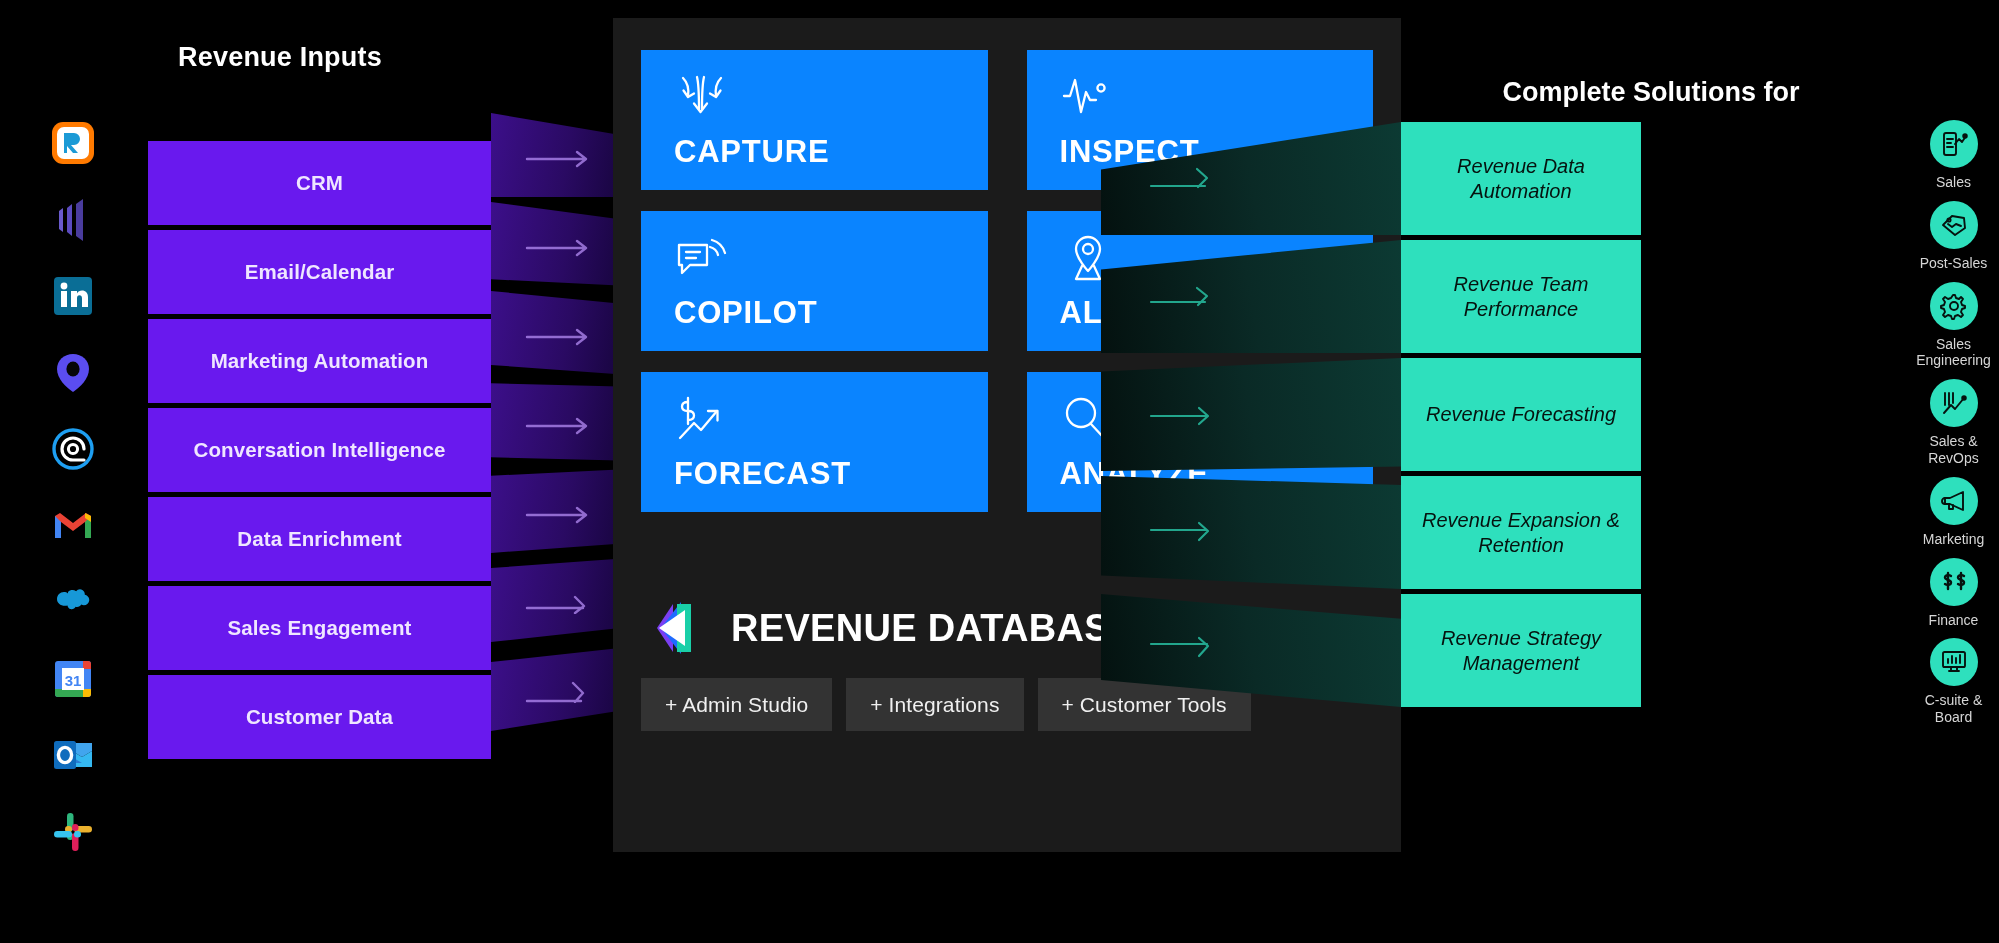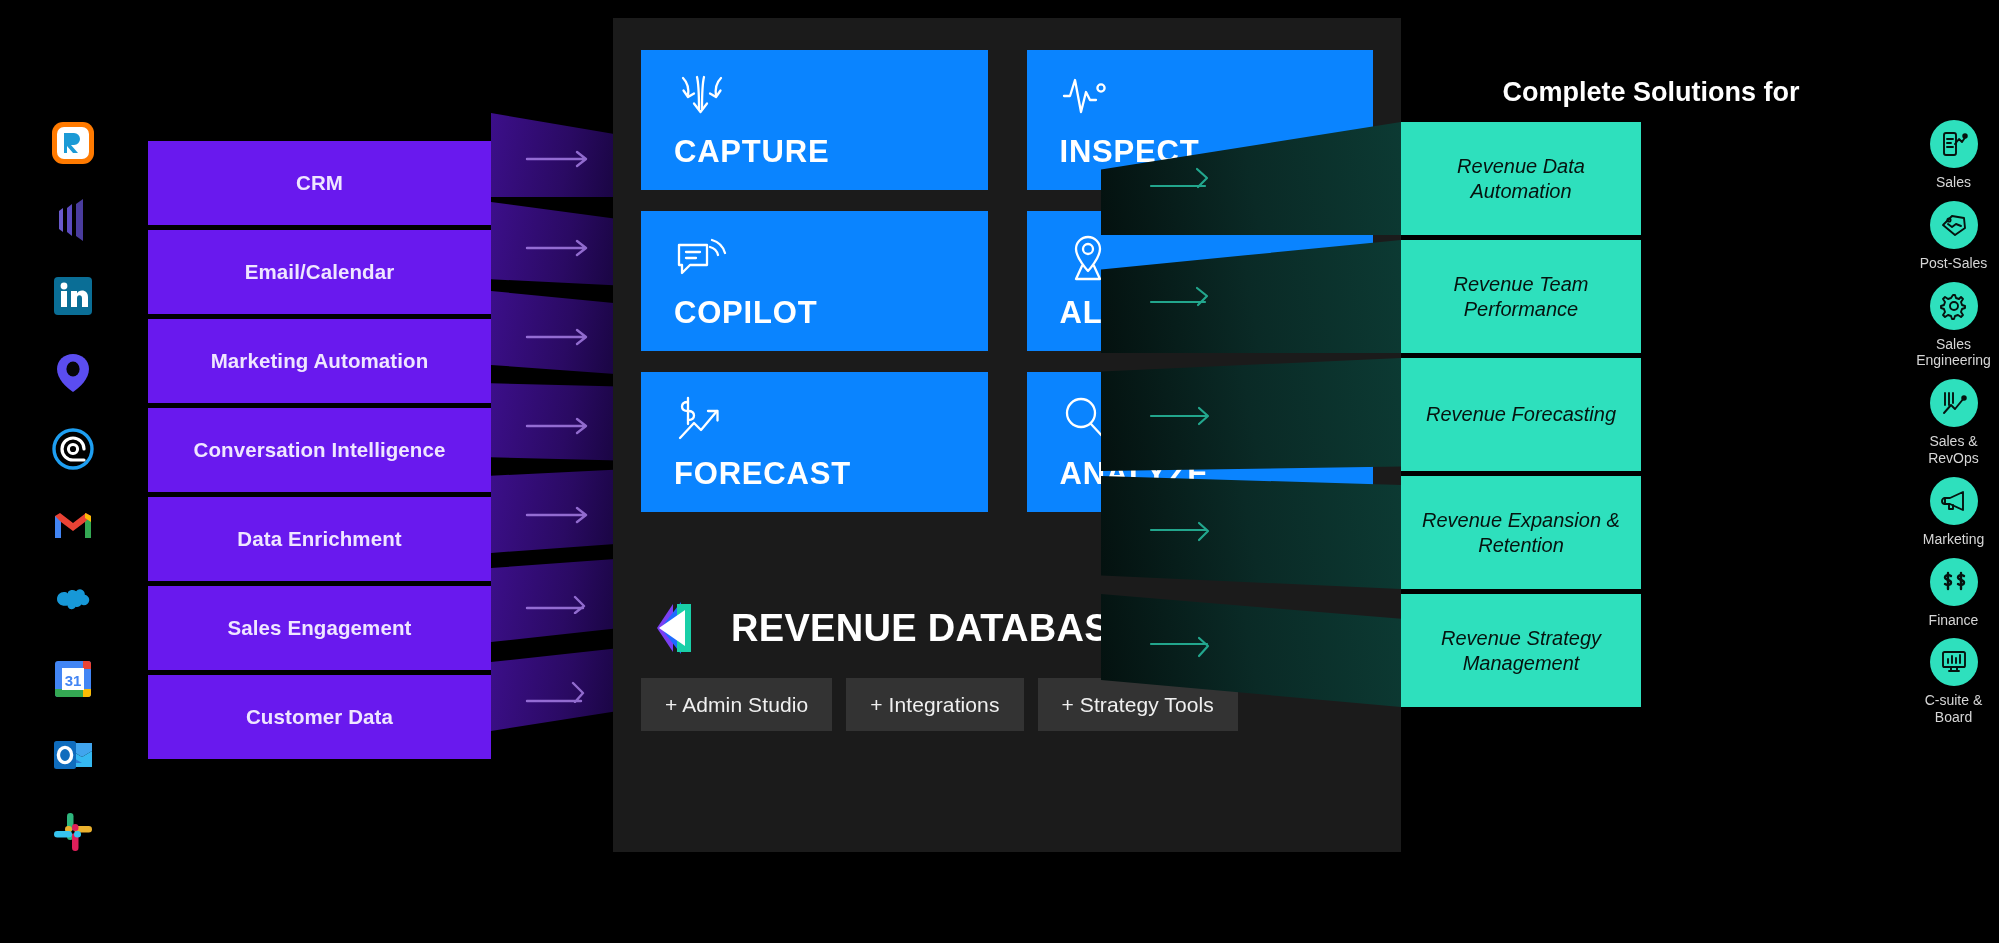--- a/index.html
+++ b/index.html
@@ -113,20 +113,21 @@
   }
   .persona-label { font-size:14px; color:#d6d6d6; line-height:1.2; }
 
   svg { display:block; }
 </style>
 </head>
 <body>
 
 <div id="left-column">
 
+  <div id="left-heading">Revenue Inputs</div>
 
   <div id="input-icons">
 
     <div class="input-icon-slot">
       <div class="icon-box">
         <svg width="46" height="46" viewBox="0 0 46 46">
           <rect x="2" y="2" width="42" height="42" rx="11" fill="#ff7a00"></rect>
           <rect x="7" y="7" width="32" height="32" rx="7" fill="#fff"></rect>
           <path d="M14 33V13h10a6 6 0 0 1 0 12h-3l7 8h-5l-6-7v7z" fill="#1b9ad6"></path>
         </svg>
@@ -405,21 +406,21 @@
       <path d="M26 6h14v48H26z" fill="#19cfa8"></path>
       <path d="M8 30 34 12v36z" fill="#ffffff"></path>
     </svg>
     <div id="revdb-title">REVENUE DATABASE</div>
     <div id="revdb-tm">(RevDB™)</div>
   </div>
 
   <div id="addon-row">
     <div class="addon-btn">+ Admin Studio</div>
     <div class="addon-btn">+ Integrations</div>
-    <div class="addon-btn">+ Strategy Tools</div>
+    <div class="addon-btn">+ Customer Tools</div>
   </div>
 </div>
 
 <div id="right-column">
 
   <div id="right-heading">Complete Solutions for</div>
 
   <div id="solution-stack">
 
     <div class="sol-row">

